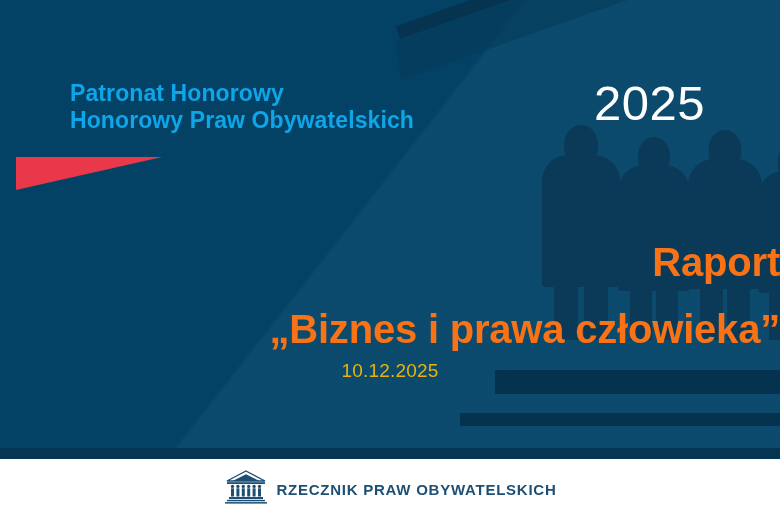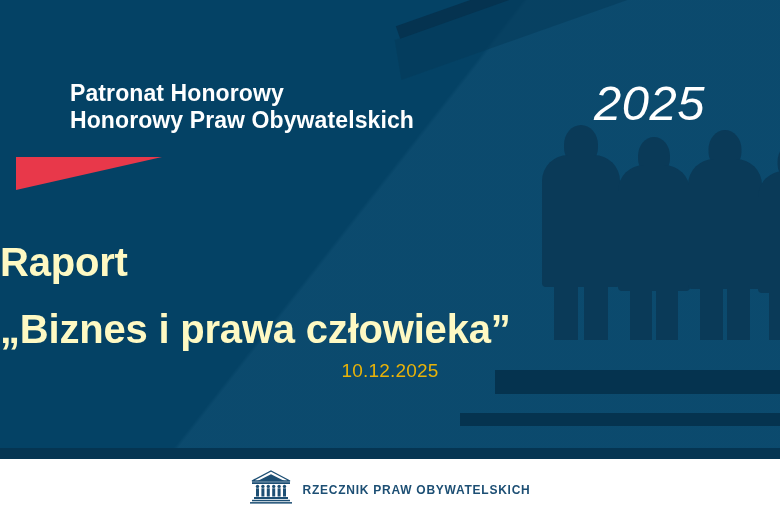--- a/index.html
+++ b/index.html
@@ -111,21 +111,21 @@
   }
   .bar-upper { left: 495px; top: 370px; width: 285px; height: 24px; }
   .bar-lower { left: 460px; top: 413px; width: 320px; height: 13px; }
   .bar-base  { left: 0px;   top: 448px; width: 780px; height: 11px; background: #053552; }
 
   
   .header {
     position: absolute;
     left: 70px;
     top: 80px;
-    color: #ffffff;
+    color: #0ea5e9;
     font-size: 23px;
     font-weight: bold;
     line-height: 27px;
     letter-spacing: 0.1px;
   }
   .header div { white-space: nowrap; }
 
   
   .pennant {
     position: absolute;
@@ -140,31 +140,30 @@
   
   .year {
     position: absolute;
     left: 594px;
     top: 79px;
     color: #ffffff;
     font-size: 49px;
     font-weight: 300;
     letter-spacing: 0.5px;
     line-height: 1;
-    font-style: italic;
   }
 
   
   .title {
     position: absolute;
     left: 0;
     top: 239px;
     width: 780px;
-    text-align: left;
-    color: #fef9c3;
+    text-align: right;
+    color: #f97316;
     font-size: 40px;
     font-weight: bold;
     line-height: 47px;
     letter-spacing: -0.2px;
   }
   .title .line1 { display: block; }
   .title .line2 { display: block; margin-top: 20px; }
 
   
   .date {
@@ -192,21 +191,21 @@
     justify-content: center;
   }
   .logo-lockup {
     display: flex;
     align-items: center;
     gap: 9px;
   }
   .logo-mark { display: block; }
   .logo-text {
     color: #1d4f74;
-    font-size: 12px;
+    font-size: 15px;
     font-weight: bold;
     letter-spacing: 0.75px;
     white-space: nowrap;
   }
 </style>
 </head>
 <body>
 
 <div class="slide">
 

